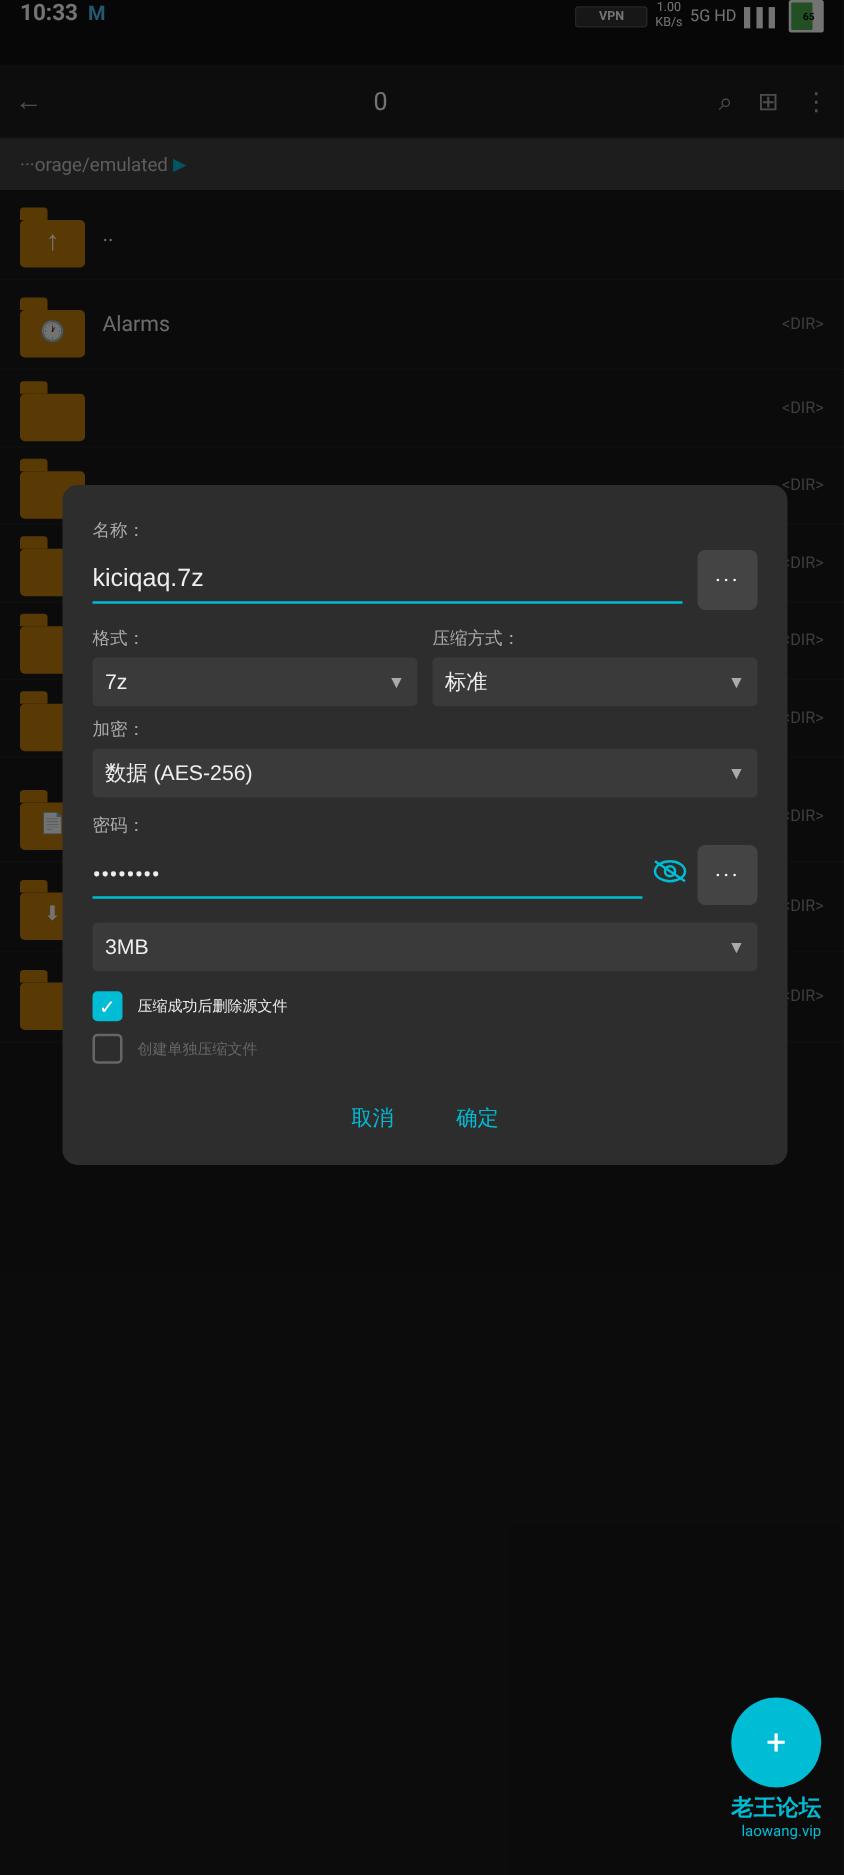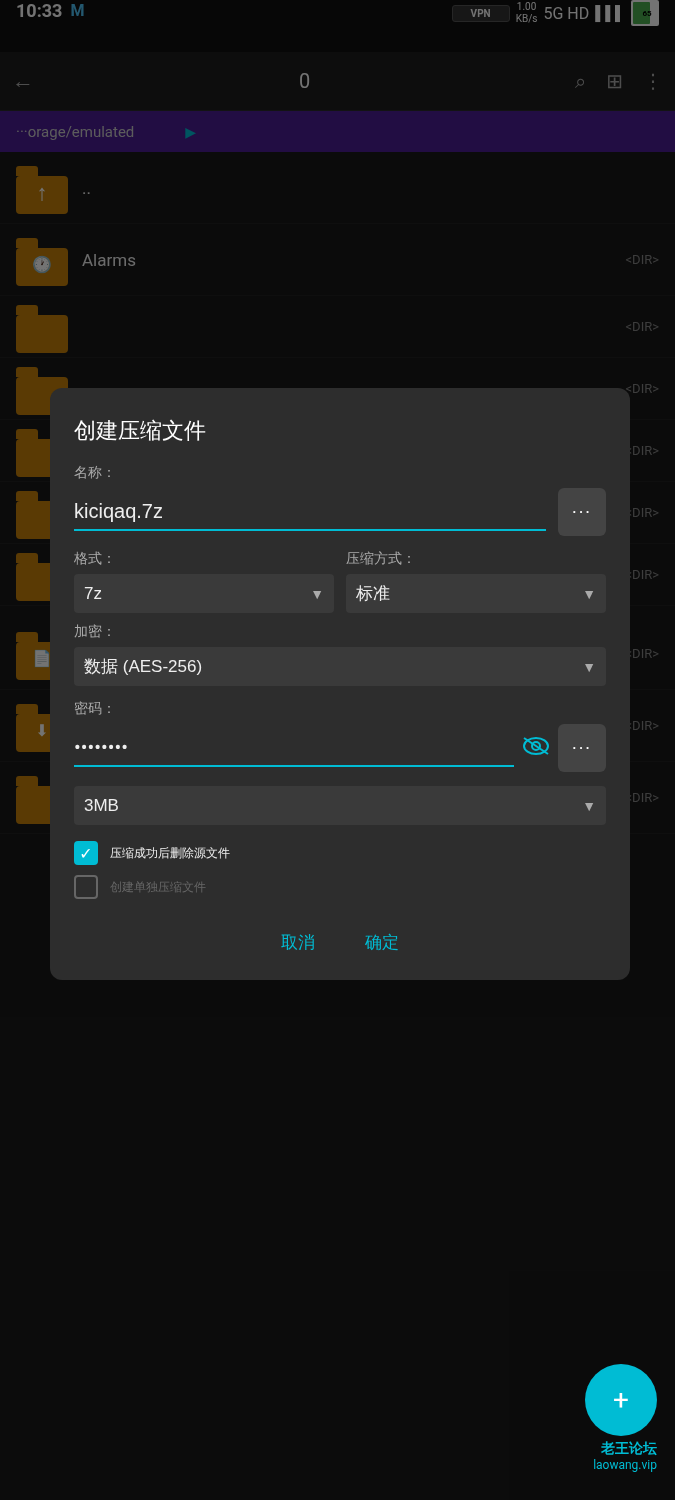--- a/index.html
+++ b/index.html
@@ -106,26 +106,25 @@
     }
     .toolbar-icon {
       color: #aaa;
       font-size: 20px;
       cursor: pointer;
     }
 
     
     .path-bar {
       height: 42px;
-      background: #4c1d95;
+      background: #404040;
       display: flex;
       align-items: center;
       padding: 0 16px;
       border-top: 1px solid #2a2a2a;
-      gap: 47px;
     }
     .path-text {
       color: #ccc;
       font-size: 15px;
     }
     .path-arrow {
       color: #00bcd4;
       font-size: 14px;
       margin-left: 4px;
     }
@@ -374,40 +373,40 @@
       margin-left: auto;
       margin-bottom: 4px;
     }
     .watermark-plus {
       color: #fff;
       font-size: 28px;
       line-height: 1;
     }
     .watermark-text {
       color: #00bcd4;
-      font-size: 14px;
+      font-size: 18px;
       font-weight: bold;
     }
     .watermark-sub {
       color: #00bcd4;
       font-size: 12px;
     }
   </style>
 </head>
 <body>
 
 <div class="status-bar">
   <div class="status-time">
     <span>10:33</span>
     <span class="status-gmail-icon">M</span>
   </div>
   <div class="status-right">
     <span class="vpn-badge">VPN</span>
     <span class="speed-text" style="font-size:10px;color:#fff;line-height:1.2;">1.00<br>KB/s</span>
-    <span style="color:#fff;font-size:16px;">5G HD</span>
+    <span style="color:#fff;font-size:13px;">5G HD</span>
     <span style="color:#fff;font-size:14px;">▌▌▌</span>
     <div class="battery">
       <div class="battery-fill"></div>
       <span class="battery-text">65</span>
     </div>
   </div>
 </div>
 
 <div class="toolbar">
   <span class="toolbar-back">←</span>
@@ -515,21 +514,20 @@
       <div class="folder-body"></div>
     </div>
     <span class="file-name">h</span>
     <span class="file-tag">&lt;DIR&gt;</span>
   </div>
 </div>
 
 <div class="dim-overlay"></div>
 
 <div class="dialog">
-  <div class="dialog-title">创建压缩文件</div>
 
   <div class="dialog-label">名称：</div>
   <div class="dialog-input-row">
     <input class="dialog-input" type="text" value="kiciqaq.7z" style="">
     <div class="dialog-btn-square">
       <span class="dots-icon">···</span>
     </div>
   </div>
 
   <div class="dialog-row">

